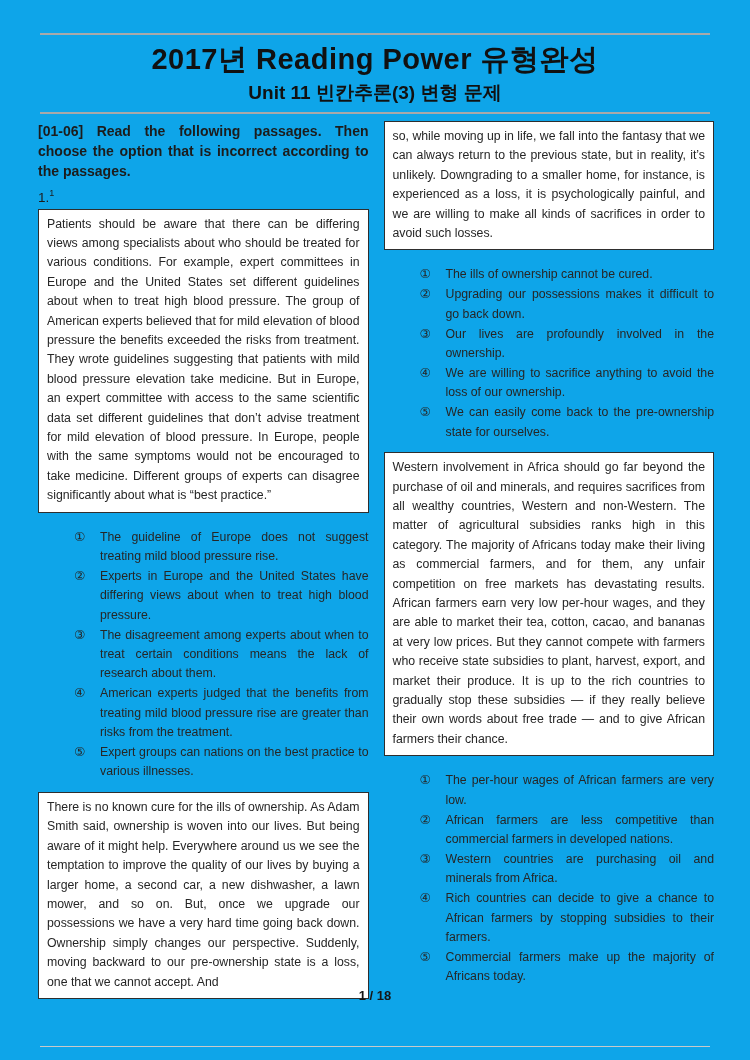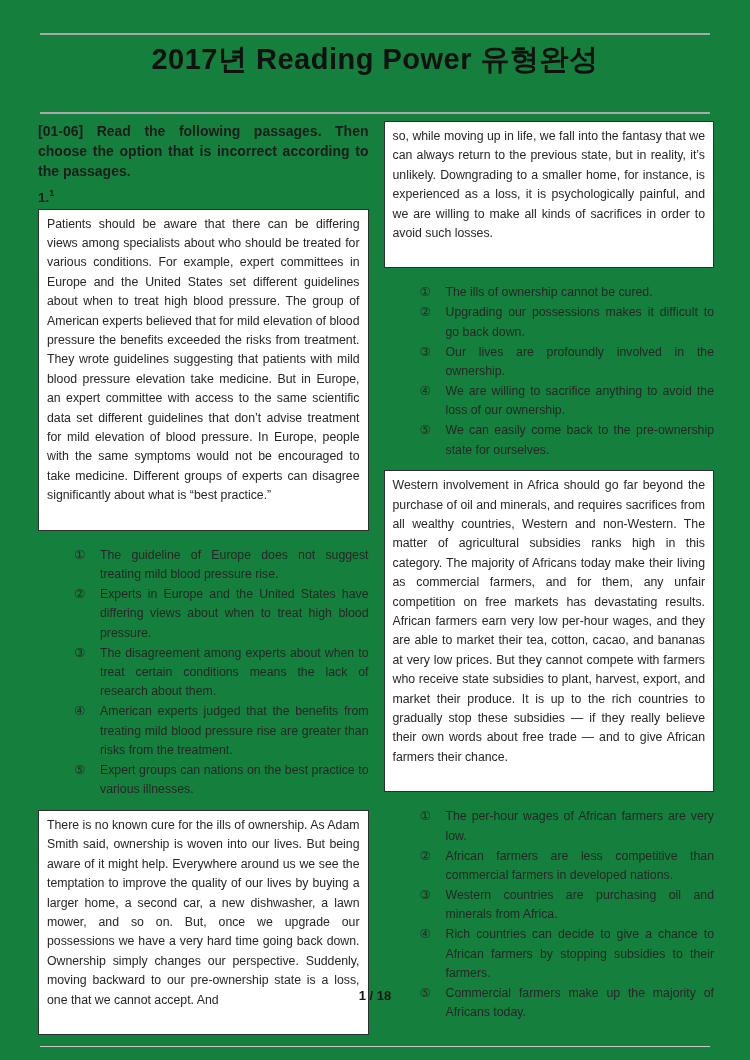--- a/index.html
+++ b/index.html
@@ -6,21 +6,21 @@
   html, body { background: #ffffff; }
   body {
     width: 750px; height: 1060px;
     font-family: "Liberation Sans", "DejaVu Sans", sans-serif;
     color: #222222;
   }
   .page {
     position: relative;
     width: 750px; height: 1060px;
     overflow: hidden;
-    background: #15803d;
+    background: #0ea5e9;
   }
   .rule {
     position: absolute; left: 40px; right: 40px;
     border-top: 2px solid #a9a9a9;
   }
   .rule-top { top: 33px; }
   .rule-under-title { top: 112px; }
   .rule-bottom { top: 1046px; border-top: 1px solid #c9c9c9; }
   .title {
     position: absolute; top: 40px; left: 0; right: 0;
@@ -41,27 +41,27 @@
     align-items: flex-start;
   }
   .col { width: 330.5px; }
   .instructions {
     font-size: 14px; font-weight: bold; line-height: 20px;
     text-align: justify;
     color: #1c1c1c;
     margin-bottom: 5px;
   }
   .q-label {
-    font-size: 13.5px; font-weight: bold; color: #1c1c1c;
+    font-size: 13.5px; font-weight: normal; color: #1c1c1c;
     margin: 7px 0 4px 0;
   }
   .q-label sup { font-size: 9px; vertical-align: super; }
   .passage-box {
     border: 1.5px solid #2e2e2e;
-    padding: 5px 8px 24px 8px;
+    padding: 5px 8px 6px 8px;
     font-size: 12.3px; line-height: 19.4px;
     text-align: justify;
     color: #262626;
     background: #ffffff;
   }
   .options {
     list-style: none;
     margin: 15px 0 10px 36px;
   }
   .option {
@@ -84,20 +84,21 @@
     font-size: 13px; font-weight: bold; color: #161616;
   }
 </style>
 </head>
 <body>
 
 <div class="page">
 
   <div class="rule rule-top"></div>
   <div class="title">2017년 Reading Power 유형완성</div>
+  <div class="subtitle">Unit 11 빈칸추론(3) 변형 문제</div>
   <div class="rule rule-under-title"></div>
 
   <div class="columns">
 
     <div class="col">
       <p class="instructions">[01-06] Read the following passages. Then choose the option that is incorrect according to the passages.</p>
 
       <div class="q-label"><span>1.</span><sup>1</sup></div>
       <div class="passage-box">Patients should be aware that there can be differing views among specialists about who should be treated for various conditions. For example, expert committees in Europe and the United States set different guidelines about when to treat high blood pressure. The group of American experts believed that for mild elevation of blood pressure the benefits exceeded the risks from treatment. They wrote guidelines suggesting that patients with mild blood pressure elevation take medicine. But in Europe, an expert committee with access to the same scientific data set different guidelines that don’t advise treatment for mild elevation of blood pressure. In Europe, people with the same symptoms would not be encouraged to take medicine. Different groups of experts can disagree significantly about what is “best practice.”</div>
 

